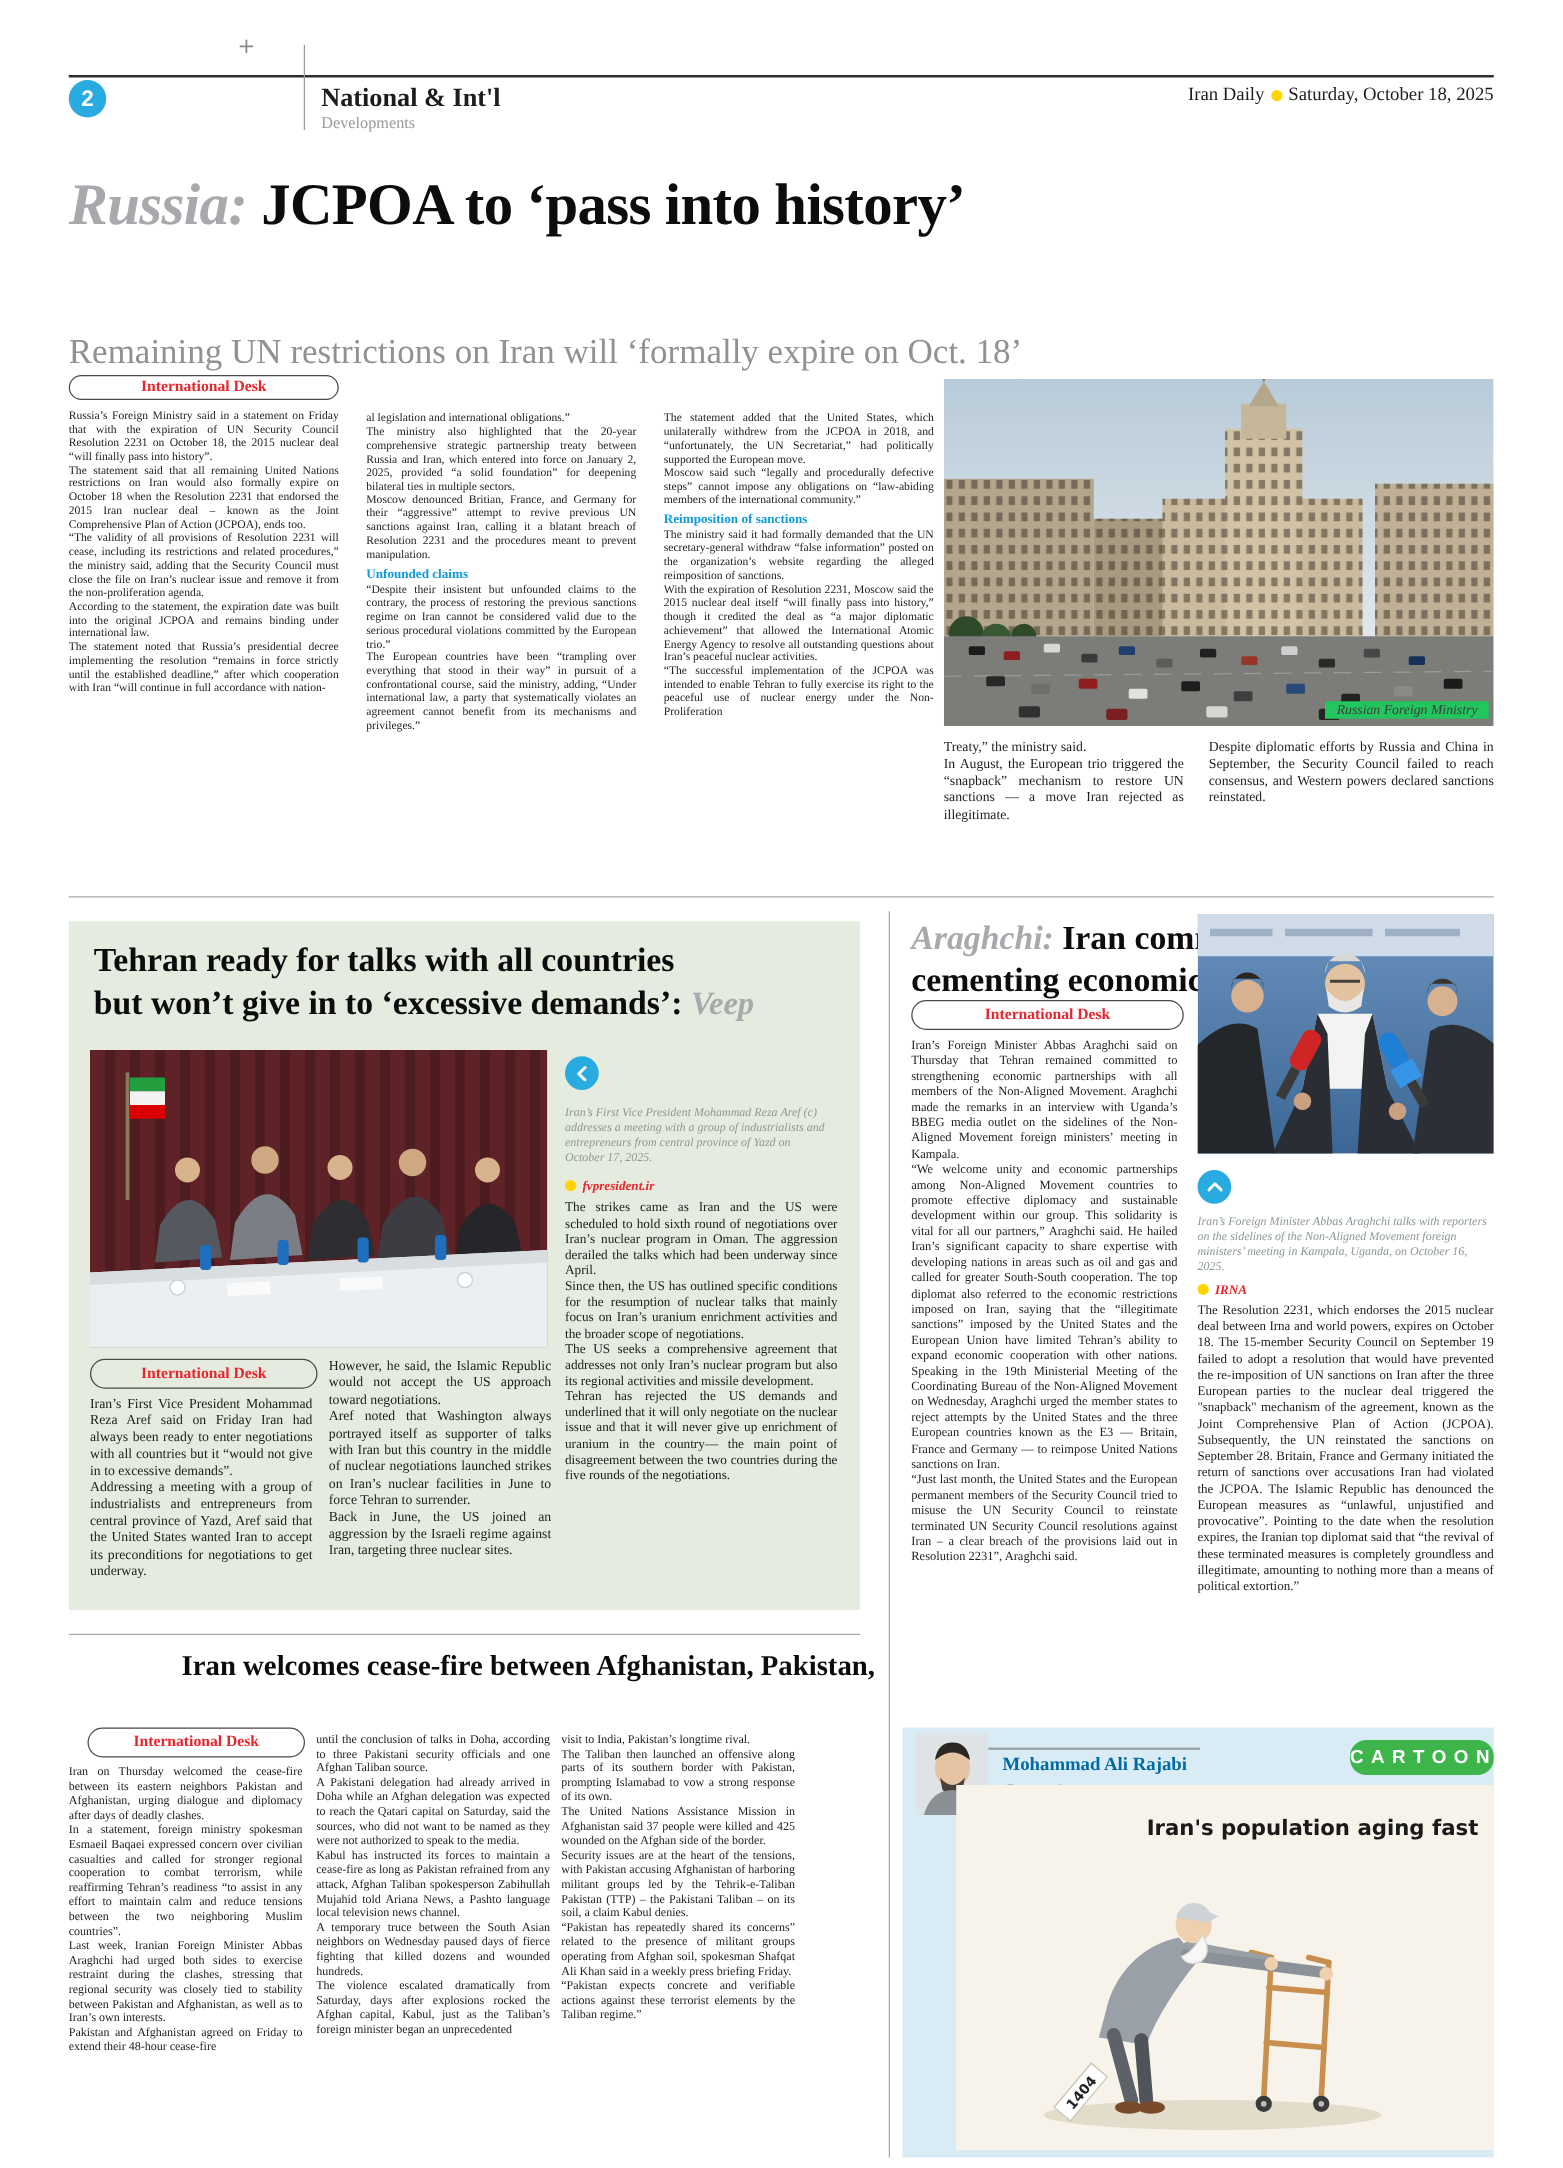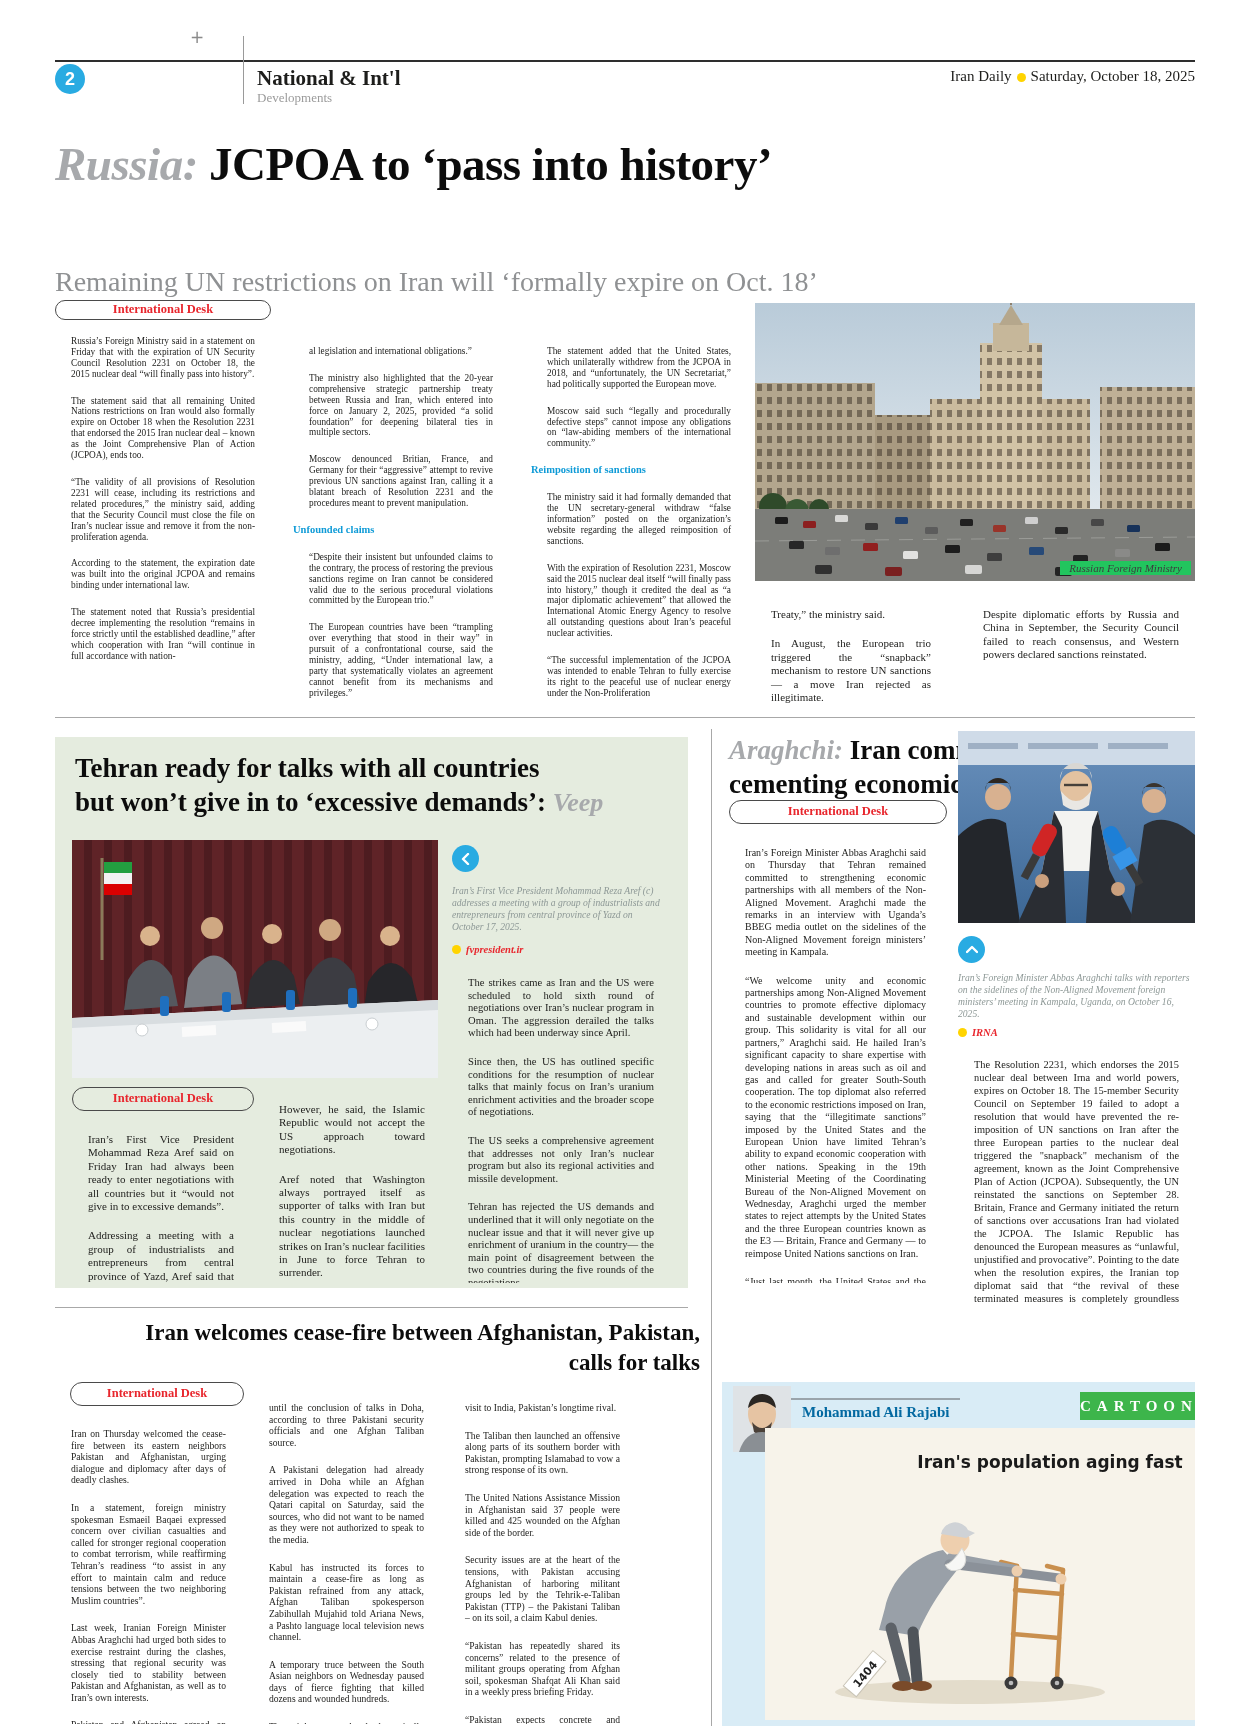--- a/index.html
+++ b/index.html
@@ -22,21 +22,21 @@
     margin:0 5px;vertical-align:middle;}
   .cross{color:#8a8a8a;font-size:17px;font-family:"DejaVu Sans",sans-serif;}
   
   .h1{font-weight:bold;font-size:47px;line-height:61px;letter-spacing:-0.5px;color:#0c0c0c;}
   .kick{color:#a7a9ac;font-style:italic;}
   .deck{font-weight:normal;font-size:28px;color:#8f9193;}
   
   .pill{border:1.3px solid #4a4a4a;border-radius:14px;text-align:center;color:#e8262d;
     font-weight:bold;font-size:12.5px;padding:3px 0 4px;background:transparent;}
   
-  .col p{margin:16px;text-align:justify;}
+  .col p{margin:0;text-align:justify;}
   .b1{font-size:9.3px;line-height:10.9px;}
   .bluesub{color:#0f9bd7;font-weight:bold;font-size:10.5px;margin:5px 0 1px;}
   .photoframe{overflow:hidden;}
   .photocredit{position:absolute;right:4px;bottom:6px;background:#22c55e;color:#3c3c3c;
     font-style:italic;font-size:11px;padding:1px 9px;}
   .b2{font-size:11px;line-height:13.4px;}
   .b3{font-size:10.6px;line-height:12.6px;}
   .b4{font-size:10px;line-height:12.4px;}
   .b5{font-size:9.6px;line-height:11.6px;}
   .cap{font-style:italic;color:#8d9896;font-size:9.6px;line-height:12px;}
@@ -44,22 +44,22 @@
   .h2{font-weight:bold;font-size:27px;line-height:34px;color:#0c0c0c;}
   .h4{font-weight:bold;font-size:23px;line-height:30px;color:#0c0c0c;}
   .greenbox{background:#e5ecdf;}
   .chev{width:27px;height:27px;border-radius:50%;background:#29abe2;display:flex;
     align-items:center;justify-content:center;}
   .rule{background:#a8a8a8;}
   
   .cartbox{background:#d9ecf6;}
   .cartname{color:#0369a1;font-weight:bold;font-size:15px;}
   .cartrole{color:#8e9a9e;font-style:italic;font-size:13px;}
-  .cartbadge{background:#3db54b;color:#fff;font-family:Liberation Serif, serif;
-    font-weight:bold;font-size:15px;letter-spacing:6px;text-align:center;line-height:28px;}
+  .cartbadge{background:#3db54b;color:#fff;font-family:Liberation Sans, sans-serif;
+    font-weight:bold;font-size:15px;letter-spacing:6px;text-align:center;line-height:28px;border-radius:13px;}
   .canvas{background:#f7f3ea;}
 </style>
 </head>
 <body>
 
 <div class="abs cross" style="left:190px;top:27px;">+</div>
 <div class="abs topline" style="left:55px;top:60px;width:1140px;"></div>
 <div class="abs vline" style="left:243px;top:36px;height:68px;"></div>
 <div class="abs pagenum" style="left:55px;top:64px;">2</div>
 <div class="abs sec-title" style="left:257px;top:66px;">National &amp; Int'l</div>
@@ -322,21 +322,20 @@
 <div class="abs" style="left:958px;top:1022px;">
   <span class="dot" style="margin-left:0;"></span><span class="credit">IRNA</span>
 </div>
 <div class="abs col" style="left:958px;top:1042px;width:237px;font-size:10.4px;line-height:13px;height:262px;overflow:hidden;">
     <p>The Resolution 2231, which endorses the 2015 nuclear deal between Irna and world powers, expires on October 18. The 15-member Security Council on September 19 failed to adopt a resolution that would have prevented the re-imposition of UN sanctions on Iran after the three European parties to the nuclear deal triggered the "snapback" mechanism of the agreement, known as the Joint Comprehensive Plan of Action (JCPOA). Subsequently, the UN reinstated the sanctions on September 28.  Britain, France and Germany initiated the return of sanctions over accusations Iran had violated the JCPOA. The Islamic Republic has denounced the European measures as “unlawful, unjustified and provocative”. Pointing to the date when the resolution expires, the Iranian top diplomat said that “the revival of these terminated measures is completely groundless and illegitimate, amounting to nothing more than a means of political extortion.”</p>
   </div>
 
 <div class="abs rule" style="left:55px;top:1307px;width:633px;height:1px;"></div>
 <div class="abs h4" style="left:55px;top:1318px;width:645px;text-align:right;">
   <div>Iran welcomes cease-fire between Afghanistan, Pakistan,</div>
-  <div>calls for talks</div>
 </div>
 <div class="abs pill" style="left:70px;top:1382px;width:172px;">International Desk</div>
 <div class="abs col b5" style="left:55px;top:1412px;width:187px;height:312px;overflow:hidden;">
     <p>Iran on Thursday welcomed the cease-fire between its eastern neighbors Pakistan and Afghanistan, urging dialogue and diplomacy after days of deadly clashes.</p>
     <p>In a statement, foreign ministry spokesman Esmaeil Baqaei expressed concern over civilian casualties and called for stronger regional cooperation to combat terrorism, while reaffirming Tehran’s readiness “to assist in any effort to maintain calm and reduce tensions between the two neighboring Muslim countries”.</p>
     <p>Last week, Iranian Foreign Minister Abbas Araghchi had urged both sides to exercise restraint during the clashes, stressing that regional security was closely tied to stability between Pakistan and Afghanistan, as well as to Iran’s own interests.</p>
     <p>Pakistan and Afghanistan agreed on Friday to extend their 48-hour cease-fire</p>
   </div>
 <div class="abs col b5" style="left:253px;top:1386px;width:187px;height:338px;overflow:hidden;">
     <p>until the conclusion of talks in Doha, according to three Pakistani security officials and one Afghan Taliban source.</p>

